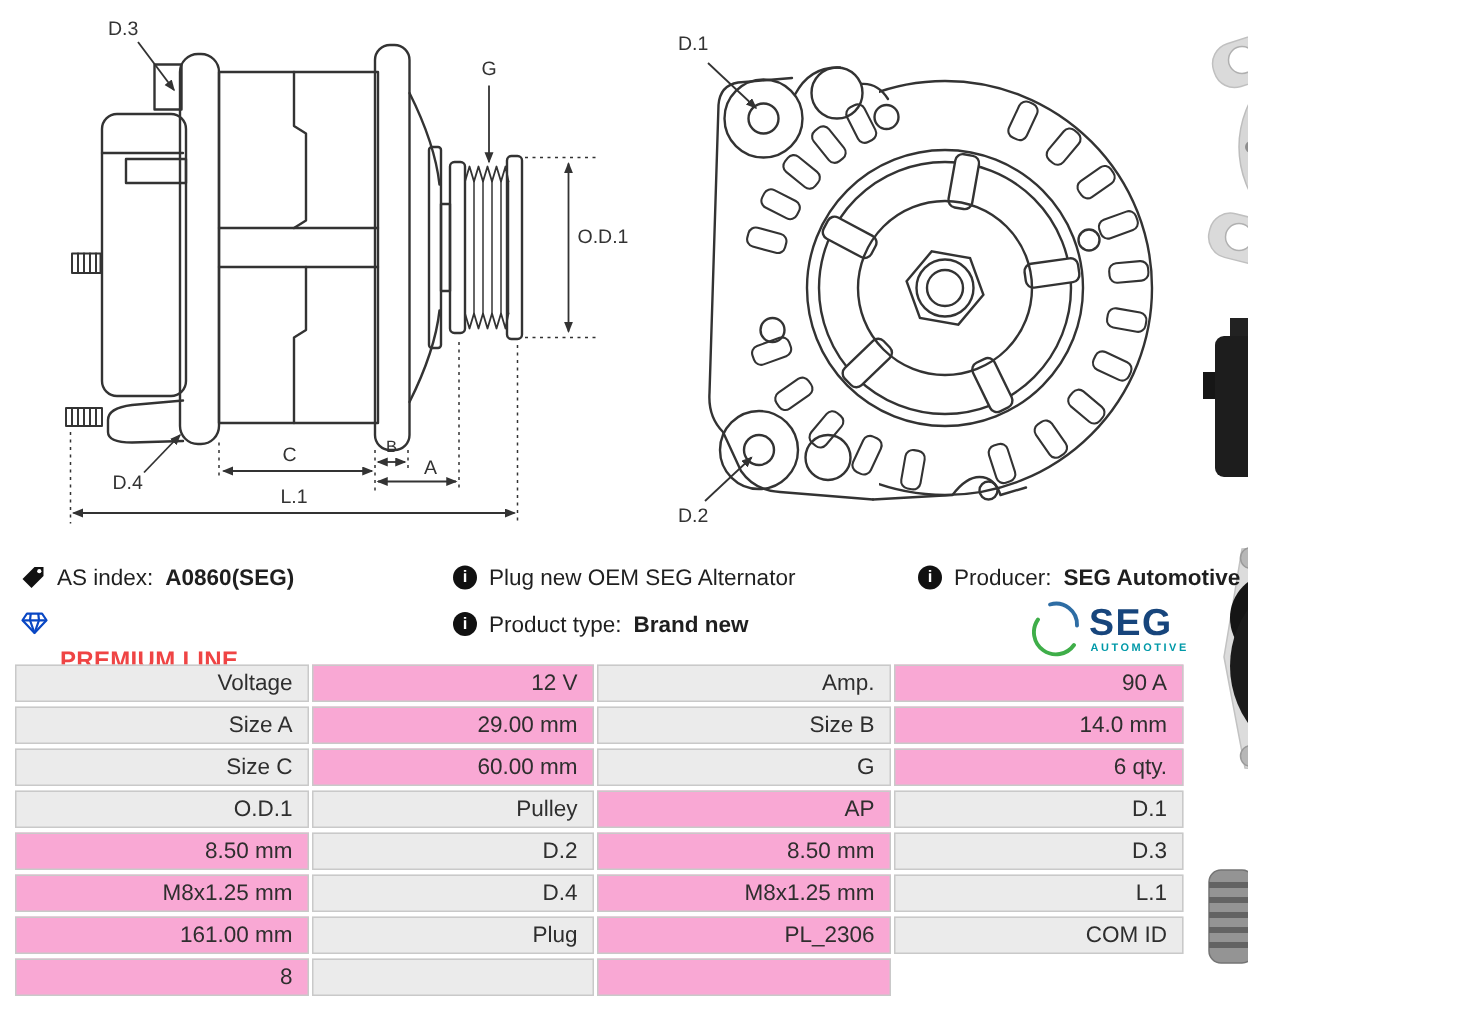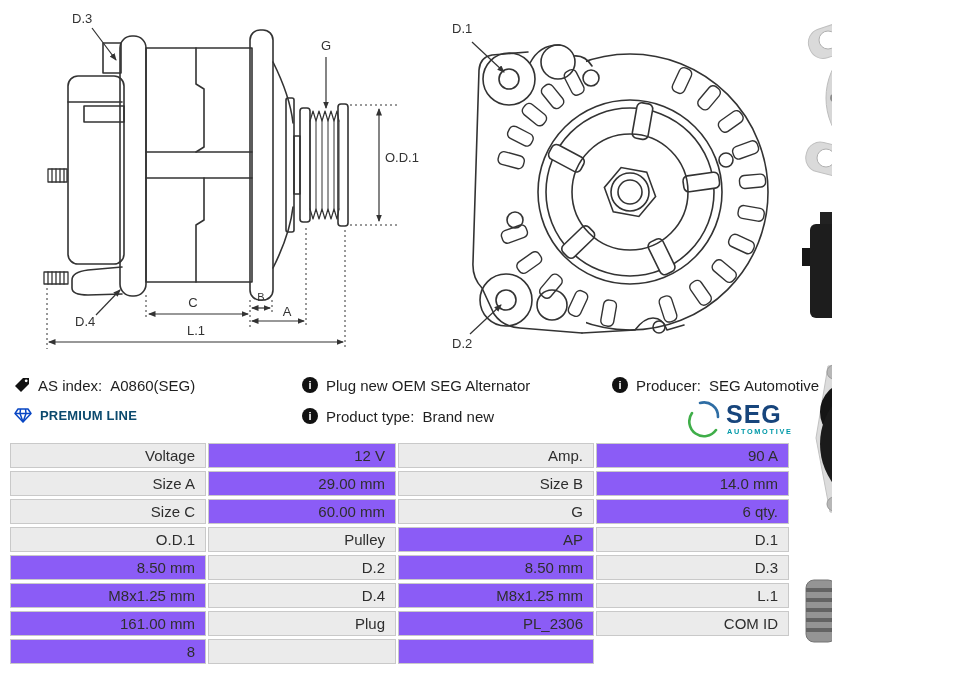--- a/index.html
+++ b/index.html
@@ -2,31 +2,31 @@
 <html><head>
 <meta charset="utf-8">
 <style>
   html,body{margin:0;padding:0;background:#fff;}
   .page{position:relative;width:832px;height:676px;background:#fff;overflow:hidden;
         font-family:"Liberation Sans",sans-serif;color:#1f1f1f;}
   svg text{font-family:"Liberation Sans",sans-serif;}
   .abs{position:absolute;}
   
   .info-item{position:absolute;display:flex;align-items:flex-start;gap:8px;font-size:15px;color:#1f1f1f;white-space:nowrap;}
-  .info-item b{font-weight:400;}
+  .info-item b{font-weight:700;}
   .ico-info{width:16px;height:16px;border-radius:50%;background:#111;color:#fff;display:flex;
             align-items:center;justify-content:center;font-size:11px;font-weight:700;flex:0 0 16px;}
-  .premium{color:#0c4a6e;font-weight:700;font-size:13px;letter-spacing:.2px;}
+  .premium{color:#ef4444;font-weight:700;font-size:16px;letter-spacing:.2px;margin-top:24px;}
   
   .spec-table{position:absolute;left:10px;top:443px;width:779px;display:grid;
               grid-template-columns:196px 188px 196px 193px;gap:3px 2px;grid-auto-rows:25px;}
   .cell{box-sizing:border-box;border:1px solid #c9c9c9;display:flex;align-items:center;
         justify-content:flex-end;padding:0 10px 0 4px;font-size:15px;color:#2e2e2e;}
   .cell.lab{background:#ebebeb;}
-  .cell.val{background:#8b5cf6;padding-left:48px;}
+  .cell.val{background:#f9a8d4;padding-left:48px;}
   
   .photo{position:absolute;left:800px;width:172px;}
 </style>
 </head>
 <body>
 
 <div class="page">
 
   <svg class="abs" style="left:0;top:0" width="430" height="370" viewBox="0 0 430 370">
     <defs>

